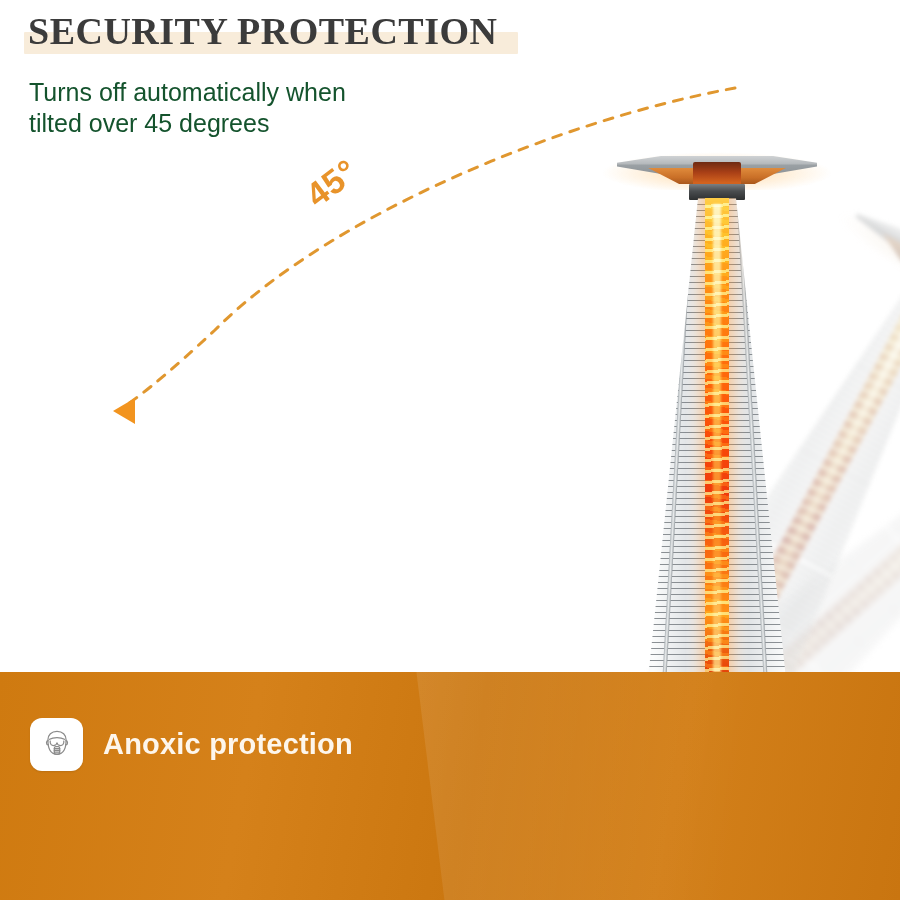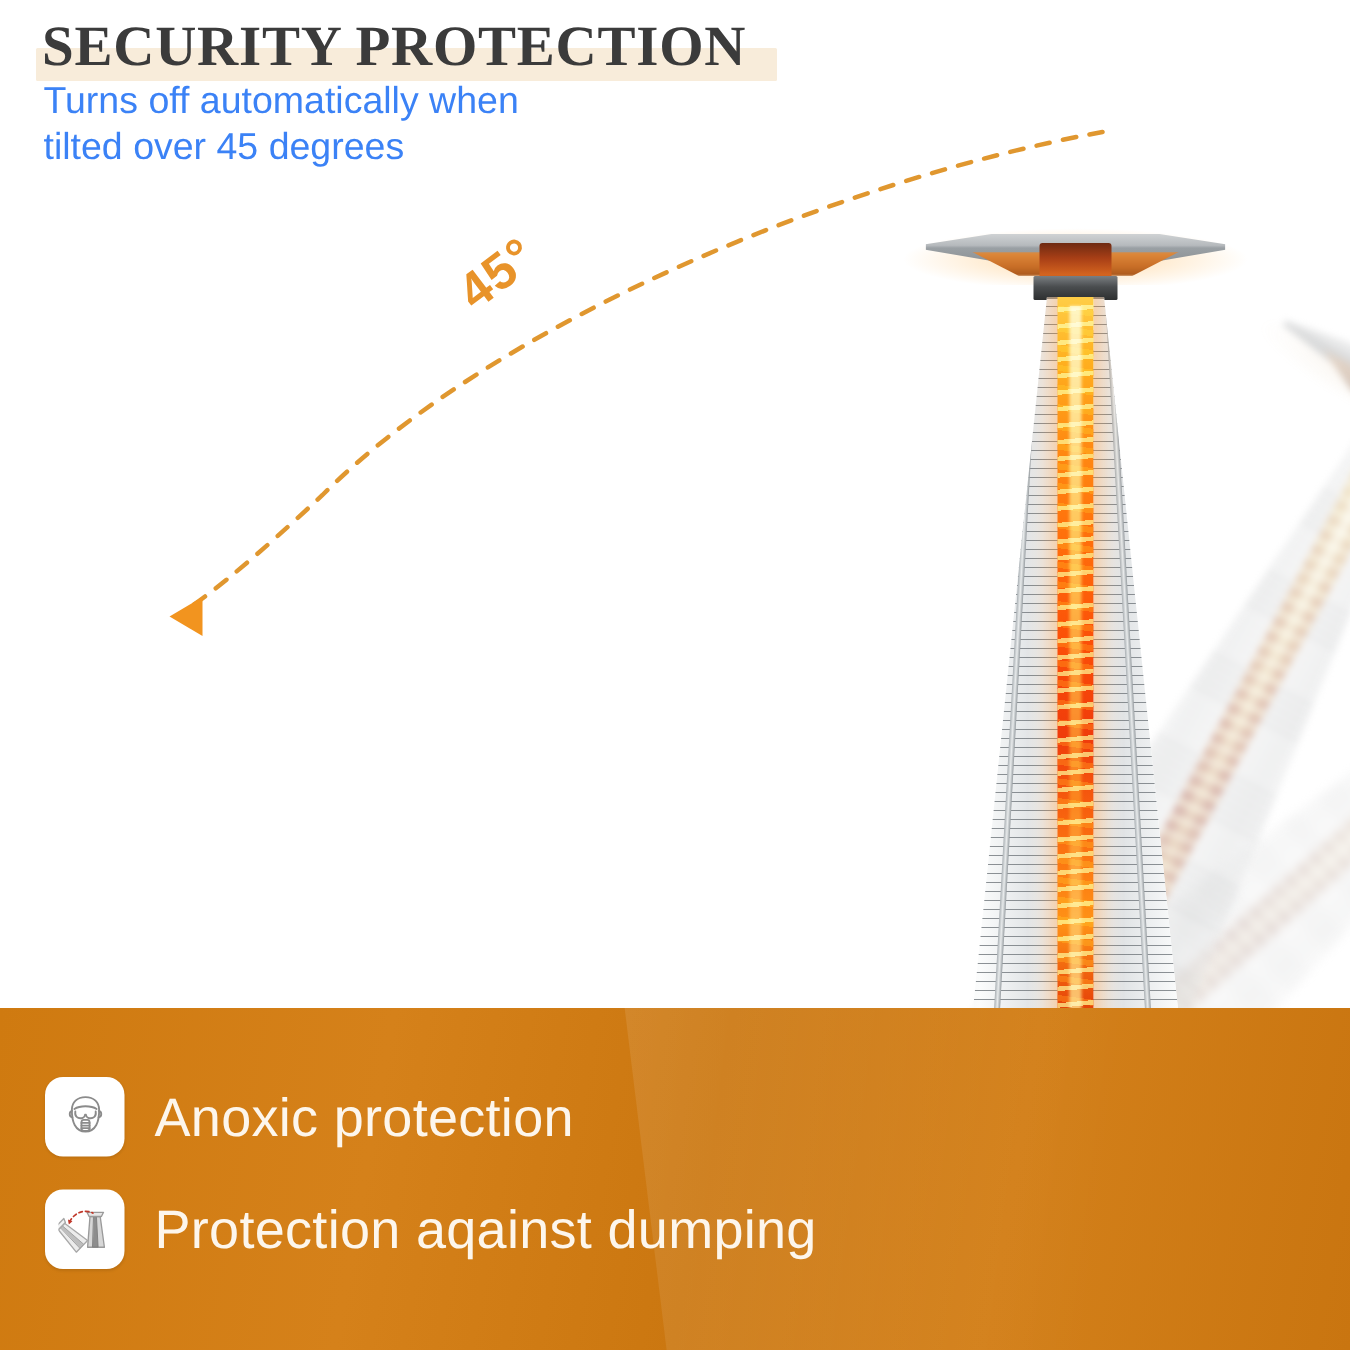--- a/index.html
+++ b/index.html
@@ -35,25 +35,25 @@
     position:relative;
     font-size:38px;
     font-weight:bold;
     letter-spacing:0.5px;
     color:#3b3b3b;
     line-height:46px;
     white-space:nowrap;
   }
 
   .subtitle {
-    position:absolute; left:29px; top:52px;
+    position:absolute; left:29px; top:77px;
     width:420px;
     font-size:25px;
     line-height:31px;
-    color:#3b82f6;
+    color:#14532d;
     white-space:pre-line;
   }
 
   
   #arc-svg {
     position:absolute; left:0; top:0;
     width:900px; height:900px;
     pointer-events:none;
   }
   .deg-label {
@@ -232,24 +232,25 @@
 
   .badge {
     width:53px; height:53px;
     border-radius:12px;
     background:#ffffff;
     display:flex; align-items:center; justify-content:center;
     flex:0 0 auto;
     box-shadow:0 1px 2px rgba(0,0,0,.10);
   }
   .feature-label {
-    font-size:36px;
+    font-size:29px;
     color:#fdf6ec;
     letter-spacing:.2px;
     white-space:nowrap;
+    font-weight:bold;
   }
 </style>
 </head>
 <body>
 
 <div id="stage">
 
   <div class="heater ghost" style="left:395px; top:175px; opacity:.13; transform:rotate(70deg) scale(.97);">
 
     <div class="tower">
@@ -384,36 +385,14 @@
           <path d="M10.2 13.0c-0.2 1.6 0.1 2.9 0.9 3.6 0.9 0.8 2.6 1.1 4.1 0.6 0.9-0.3 1.4-1.0 1.5-2.0"></path>
           <path d="M23.8 13.0c0.2 1.6-0.1 2.9-0.9 3.6-0.9 0.8-2.6 1.1-4.1 0.6-0.9-0.3-1.4-1.0-1.5-2.0"></path>
           <rect x="14.3" y="18.6" width="5.4" height="7.4" rx="1.6"></rect>
           <path d="M14.3 20.6h5.4M14.3 22.4h5.4M14.3 24.1h5.4"></path>
         </g>
       </svg>
     </div>
     <div class="feature-label">Anoxic protection</div>
   </div>
 
-  <div class="feature f2">
-    <div class="badge">
-      <svg width="36" height="36" viewBox="0 0 36 36">
-        <g stroke-linejoin="round" stroke-linecap="round">
-
-          <path d="M21.0 9.0 L27.8 9.0 L30.6 29.5 L19.4 29.5 Z" fill="#d7d7d7" stroke="#9a9a9a" stroke-width="0.9"></path>
-          <path d="M23.6 9.2 L25.3 9.2 L26.4 29.4 L22.9 29.4 Z" fill="#8d8d8d" stroke="#7d7d7d" stroke-width="0.6"></path>
-          <path d="M19.0 6.2 L30.0 6.2 L28.6 9.0 L20.4 9.0 Z" fill="#e6e6e6" stroke="#9a9a9a" stroke-width="0.9"></path>
-
-          <g transform="rotate(-46 12 24)">
-            <path d="M8.0 11.0 L14.0 11.0 L16.4 30.0 L5.6 30.0 Z" fill="#ececec" stroke="#a8a8a8" stroke-width="0.9"></path>
-            <path d="M10.2 11.2 L11.8 11.2 L12.8 29.9 L9.4 29.9 Z" fill="#bdbdbd" stroke="#a0a0a0" stroke-width="0.6"></path>
-            <path d="M6.0 8.4 L16.0 8.4 L14.8 11.0 L7.2 11.0 Z" fill="#f2f2f2" stroke="#a8a8a8" stroke-width="0.9"></path>
-          </g>
-
-          <path d="M7.4 12.6 C 11.0 5.4, 18.6 4.2, 23.0 6.8" fill="none" stroke="#c0392b" stroke-width="1.1" stroke-dasharray="2.4 2.0"></path>
-          <polygon points="6.3,11.0 9.3,12.2 6.9,14.3" fill="#c0392b"></polygon>
-        </g>
-      </svg>
-    </div>
-    <div class="feature-label">Protection aqainst dumping</div>
-  </div>
 
 </div>
 
 </body></html>

